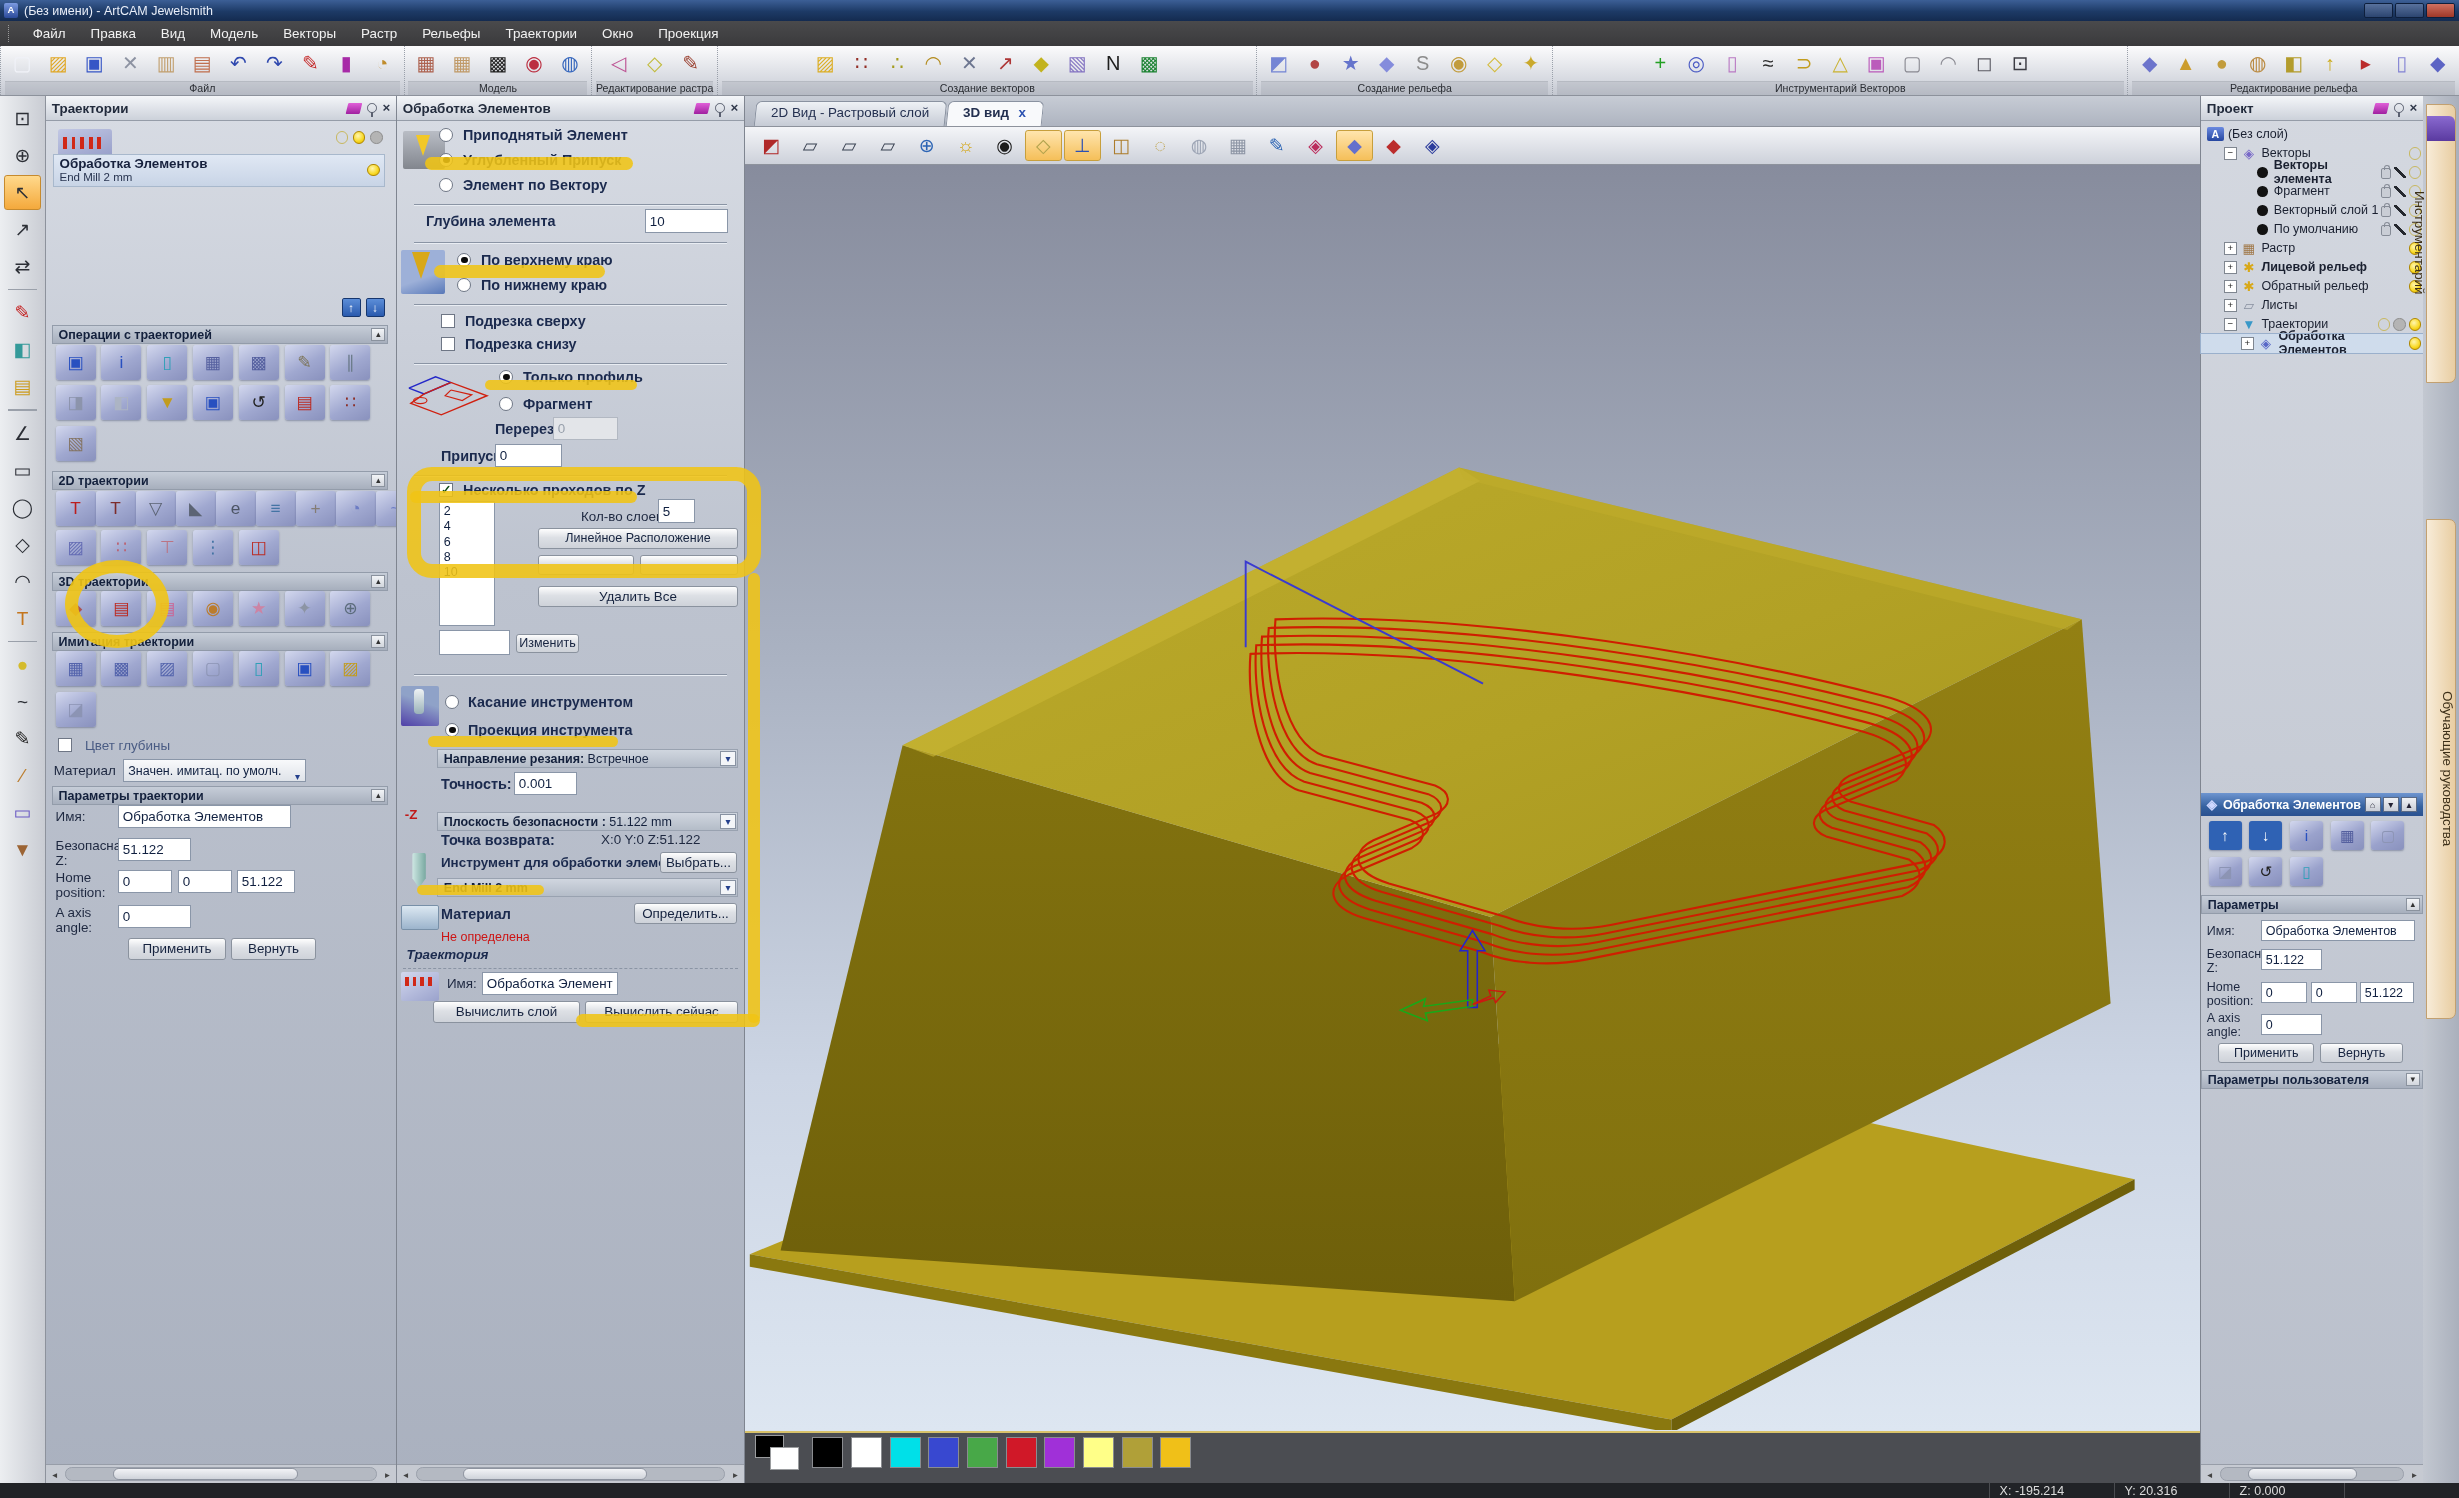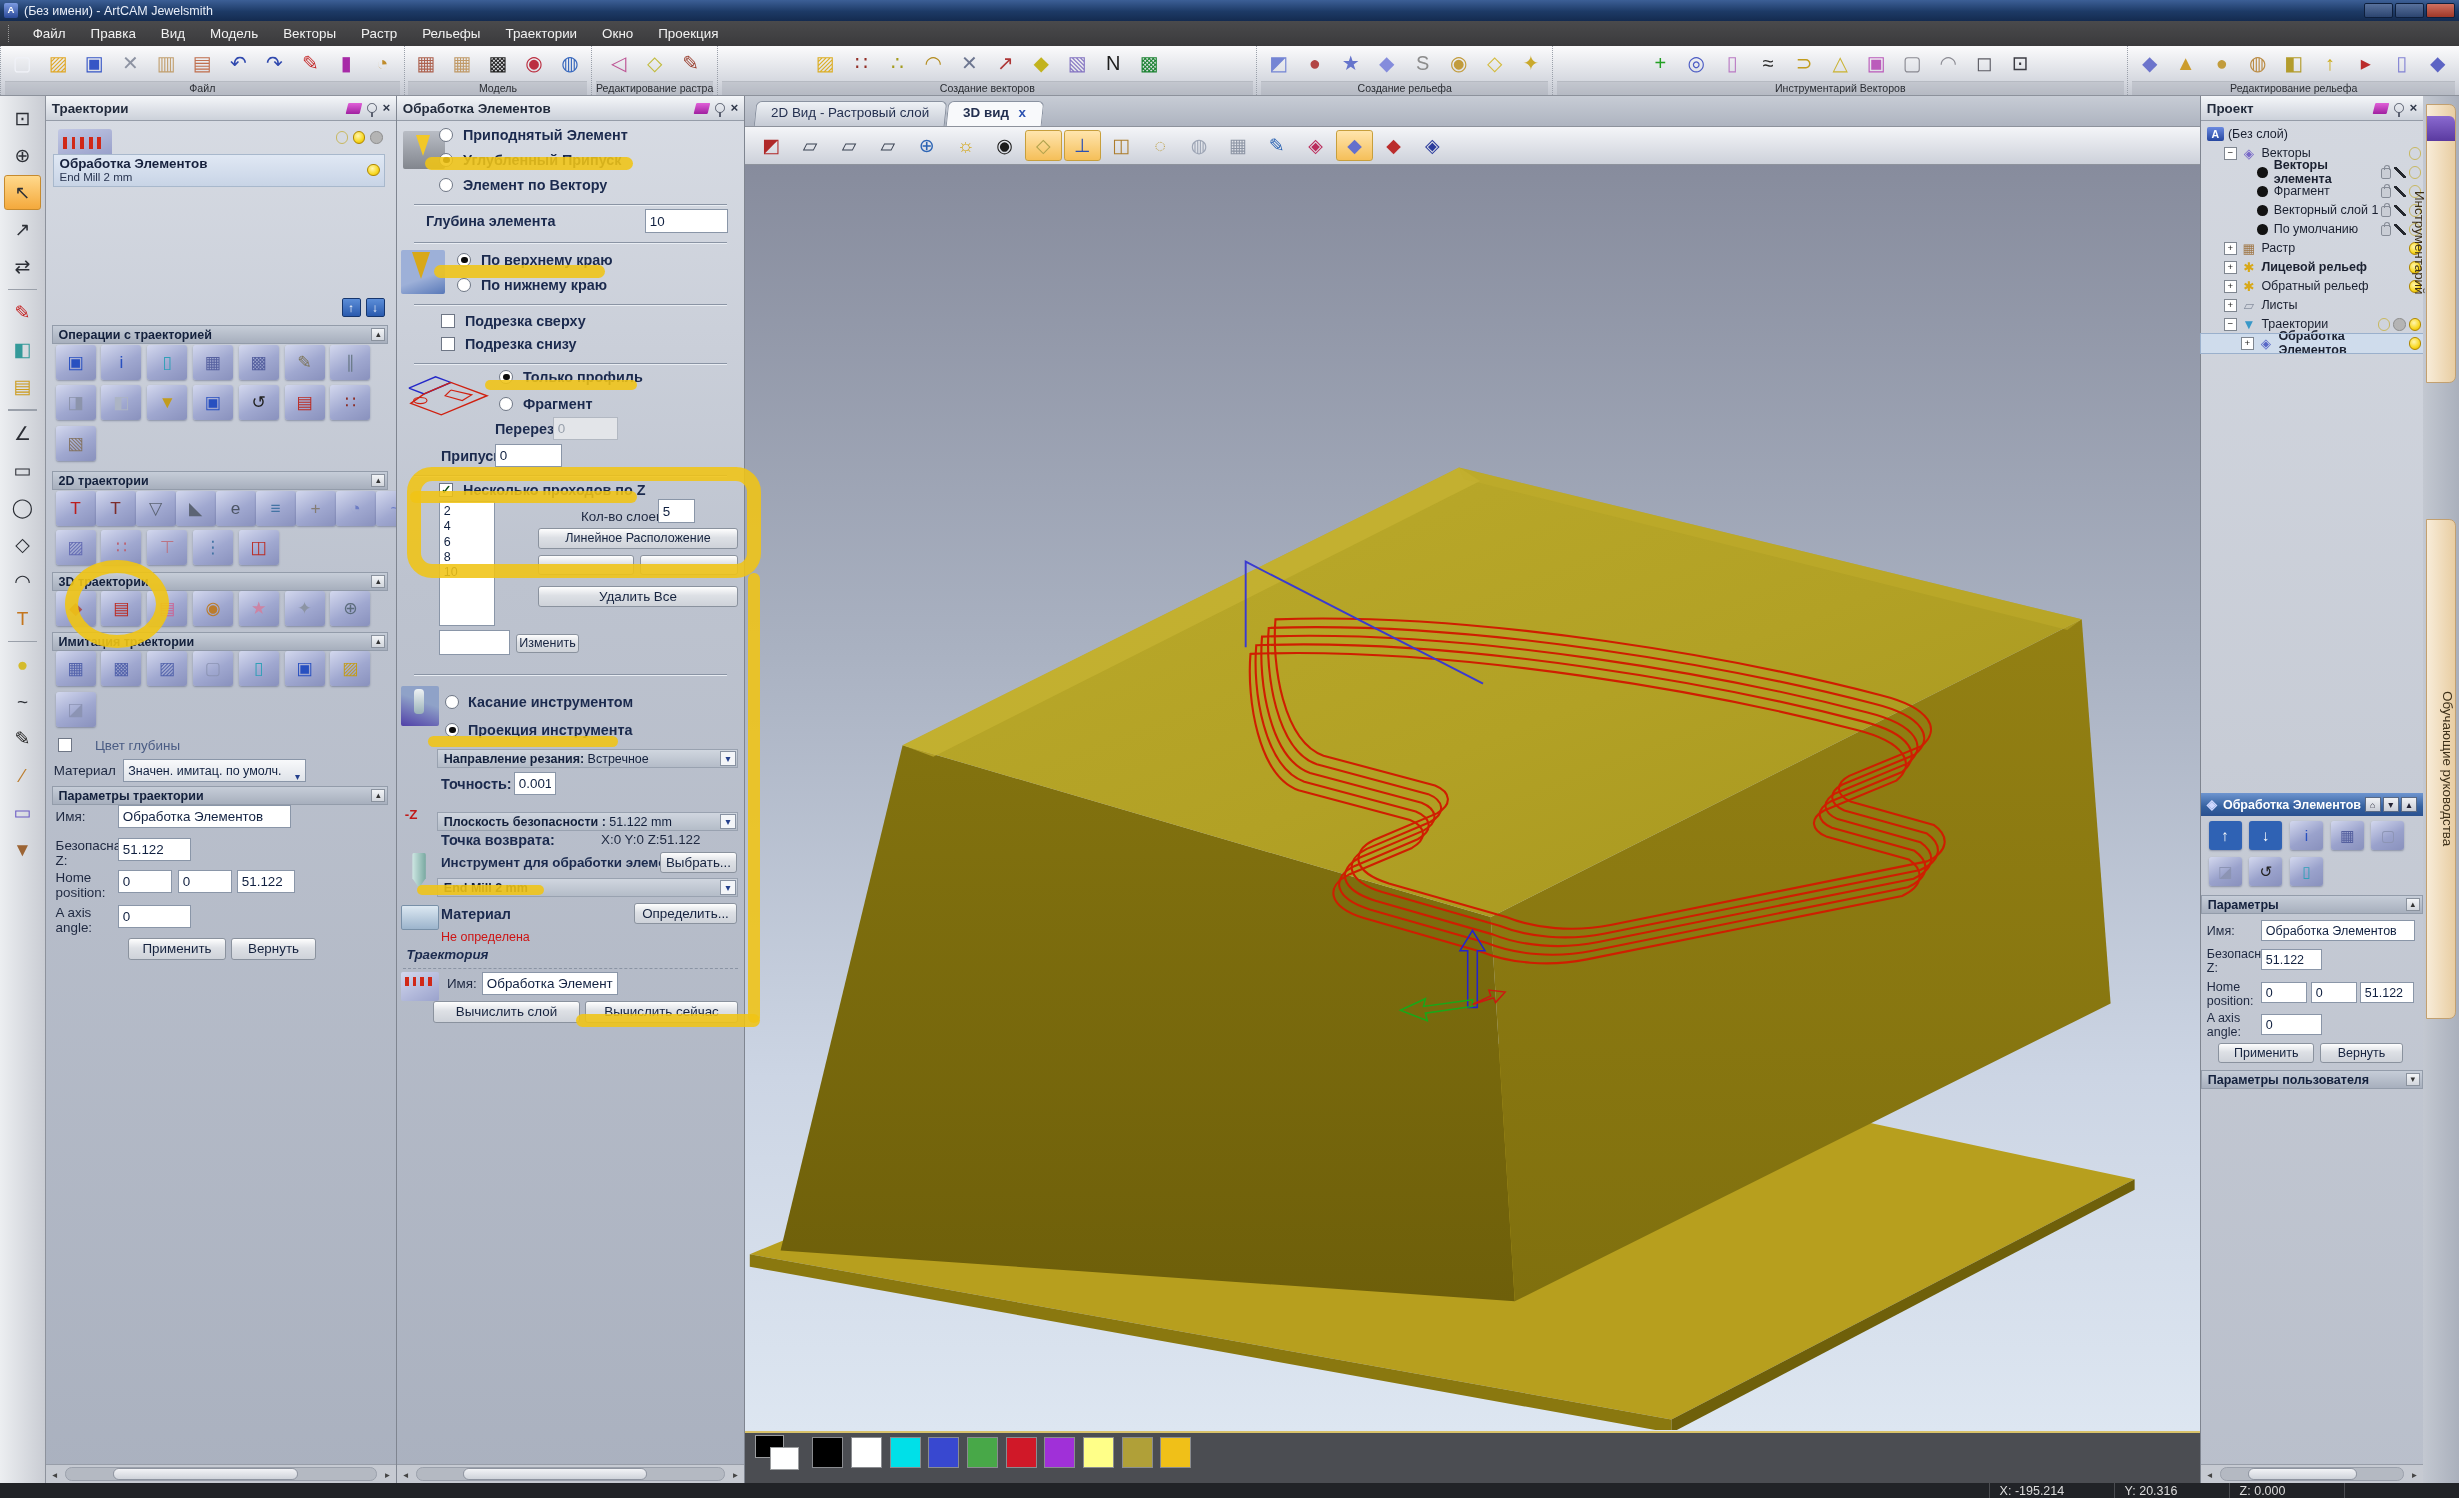--- a/index.html
+++ b/index.html
@@ -377,21 +377,21 @@
         <div class="tpic"><span style="color: rgb(84, 100, 172);">▨</span></div>
         <div class="tpic"><span style="color: rgb(140, 148, 180);">▢</span></div>
         <div class="tpic"><span style="color: rgb(48, 160, 184);">▯</span></div>
         <div class="tpic"><span style="color: rgb(40, 80, 192);">▣</span></div>
         <div class="tpic"><span style="color: rgb(194, 156, 30);">▨</span></div>
       </div>
     <div class="icrow" style="top:596px;">
         <div class="tpic"><span style="color: rgb(140, 148, 180);">◪</span></div>
       </div>
 
-    <div class="abs" style="left:11.5px;top:642px;display:flex;gap:23px;align-items:flex-start;">
+    <div class="abs" style="left:11.5px;top:642px;display:flex;gap:13px;align-items:flex-start;">
       <span class="check"></span>
       <span class="nlab" style="color:#4a5c84;">Цвет глубины</span>
     </div>
     <div class="abs" style="left:7.7px;top:663px;display:flex;gap:7.7px;align-items:center;">
       <span class="nlab">Материал</span>
       <span class="inp" style="width:183px;height:23px;line-height:21px;background:linear-gradient(#f8f9fb,#dfe3e9);position:relative;padding-right:19px;">
         <span style="font-size:12.5px;">Значен. имитац. по умолч.</span>
         <span style="position:absolute;right:3.8px;top:6.7px;font-size:8.6px;color:#24408c;">▼</span>
       </span>
     </div>
@@ -507,21 +507,21 @@
     <div class="abs" style="left:48px;top:598px;display:flex;gap:8.6px;align-items:center;">
         <span class="radio"></span>
         <span class="blab">Касание инструментом</span>
       </div>
     <div class="abs" style="left:48px;top:626px;display:flex;gap:8.6px;align-items:center;">
         <span class="radio sel"></span>
         <span class="blab">Проекция инструмента</span>
       </div>
     <div class="dbar" style="left:40px;right:5.8px;top:653px;"><b>Направление резания:</b> <span style="font-weight:normal;">Встречное</span><span class="darr">▼</span></div>
     <div class="abs blab" style="left:44px;top:680px;">Точность:</div>
-    <input class="inp abs" style="left: 117px; top: 676px; width: 42px; height: 23px;" value="0.001">
+    <input class="inp abs" style="left: 117px; top: 676px; width: 63px; height: 23px;" value="0.001">
     <div class="abs f-z" style="left:7.7px;top:711px;">-Z</div>
     <div class="dbar" style="left:40px;right:5.8px;top:716px;"><b>Плоскость безопасности :</b> <span style="font-weight:normal;">51.122 mm</span><span class="darr">▼</span></div>
     <div class="abs blab" style="left:44px;top:736px;">Точка возврата:</div>
     <div class="abs nlab" style="left:204px;top:736px;">X:0 Y:0 Z:51.122</div>
     <div class="fico f-drill" style="left:15.4px;top:757px;"></div>
     <div class="abs blab" style="left:44px;top:759px;font-size:13.4px;">Инструмент для обработки элемента</div>
     <div class="btn abs" style="left:263px;top:756px;width:77px;height:21px;line-height:19px;">Выбрать...</div>
     <div class="dbar" style="left:40px;right:5.8px;top:782px;font-weight:bold;"><span>End Mill 2 mm</span><span class="darr">▼</span></div>
     <div class="fico f-mat" style="left:3.8px;top:809px;"></div>
     <div class="abs blab" style="left:44px;top:810px;">Материал</div>

